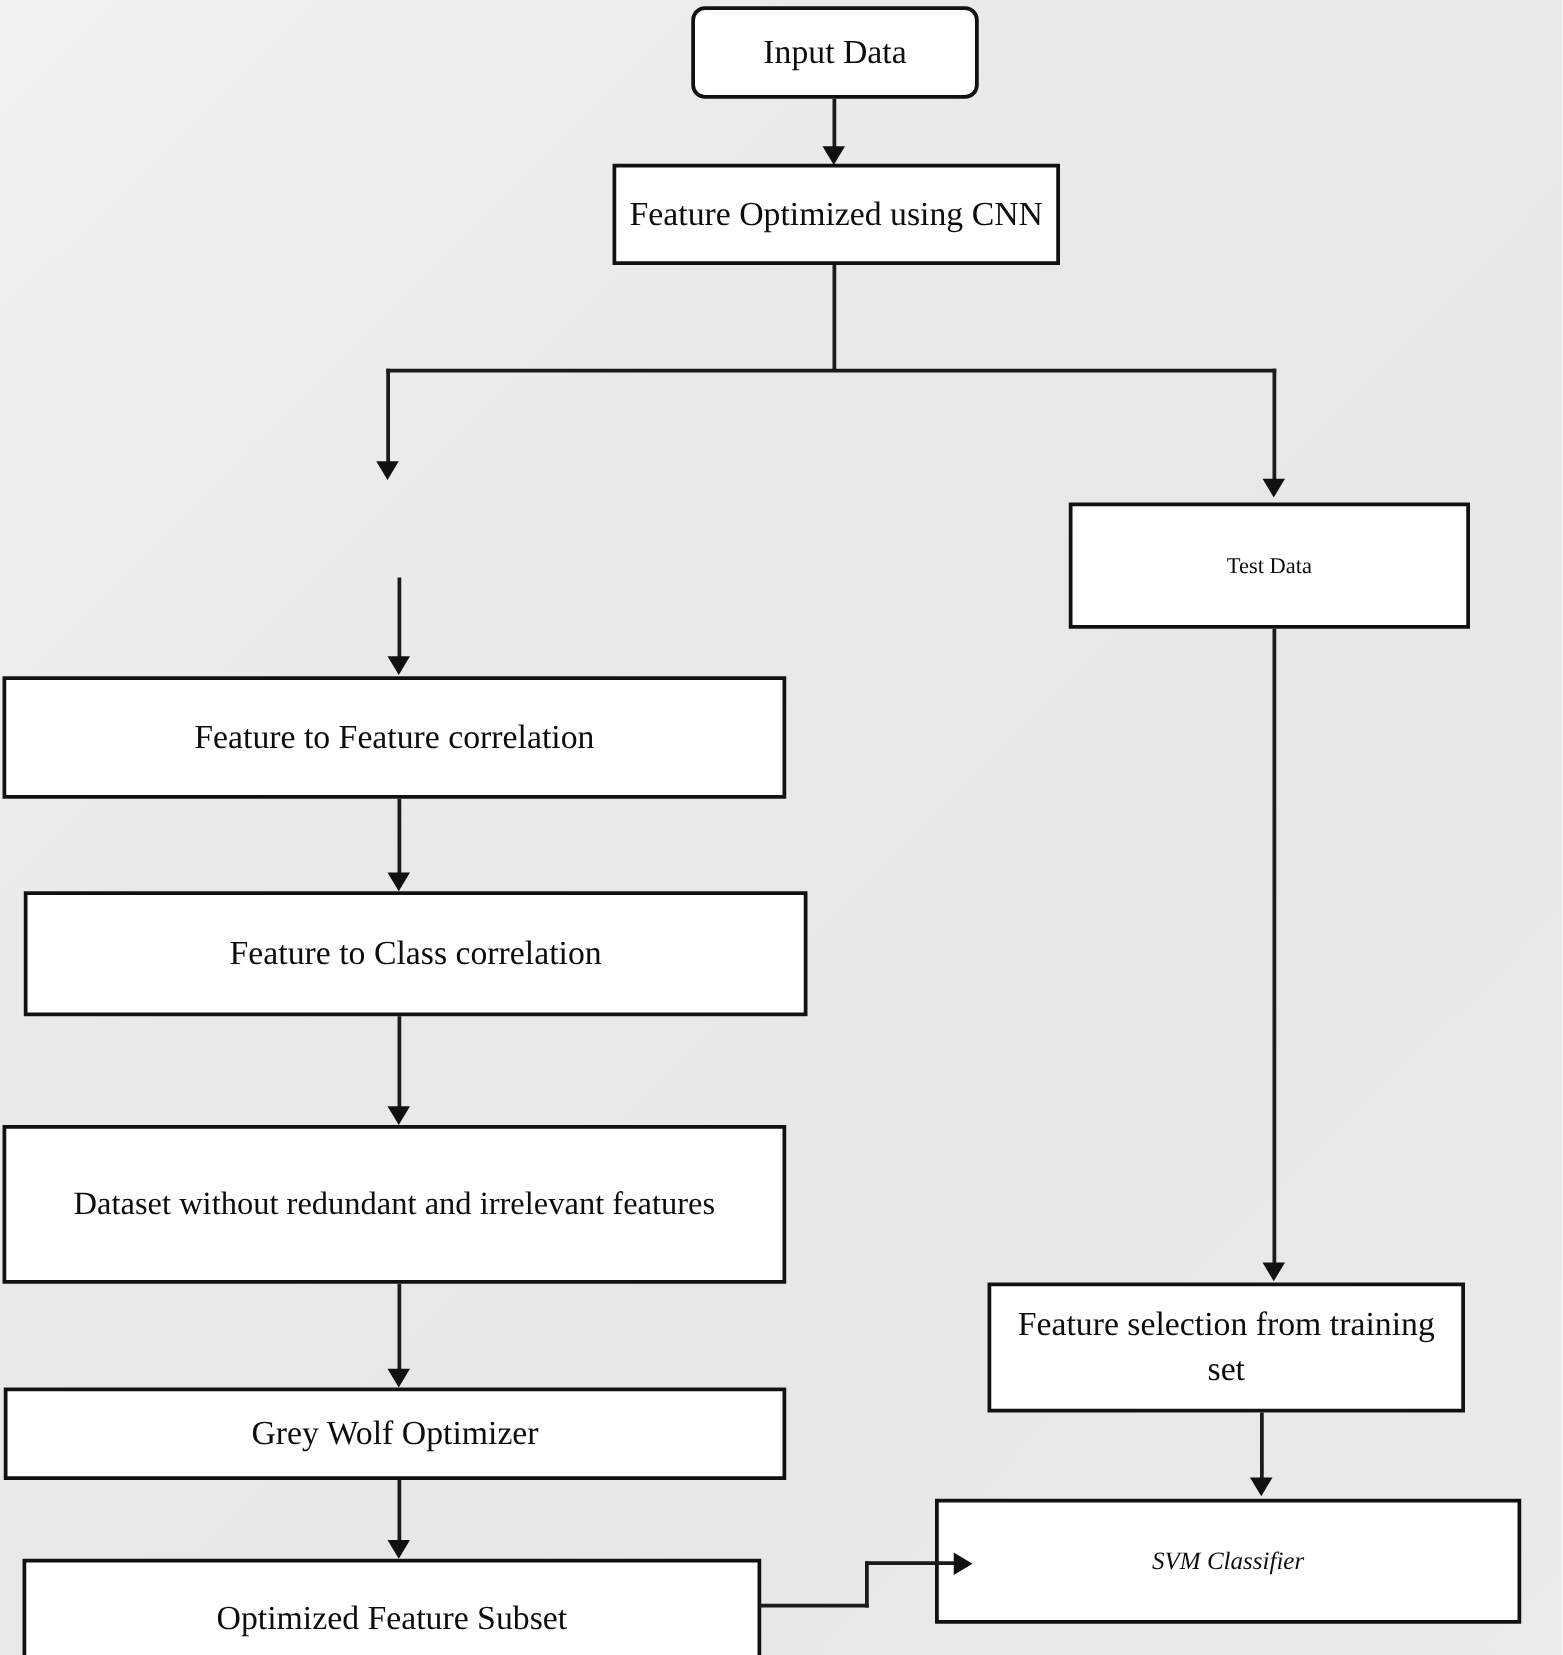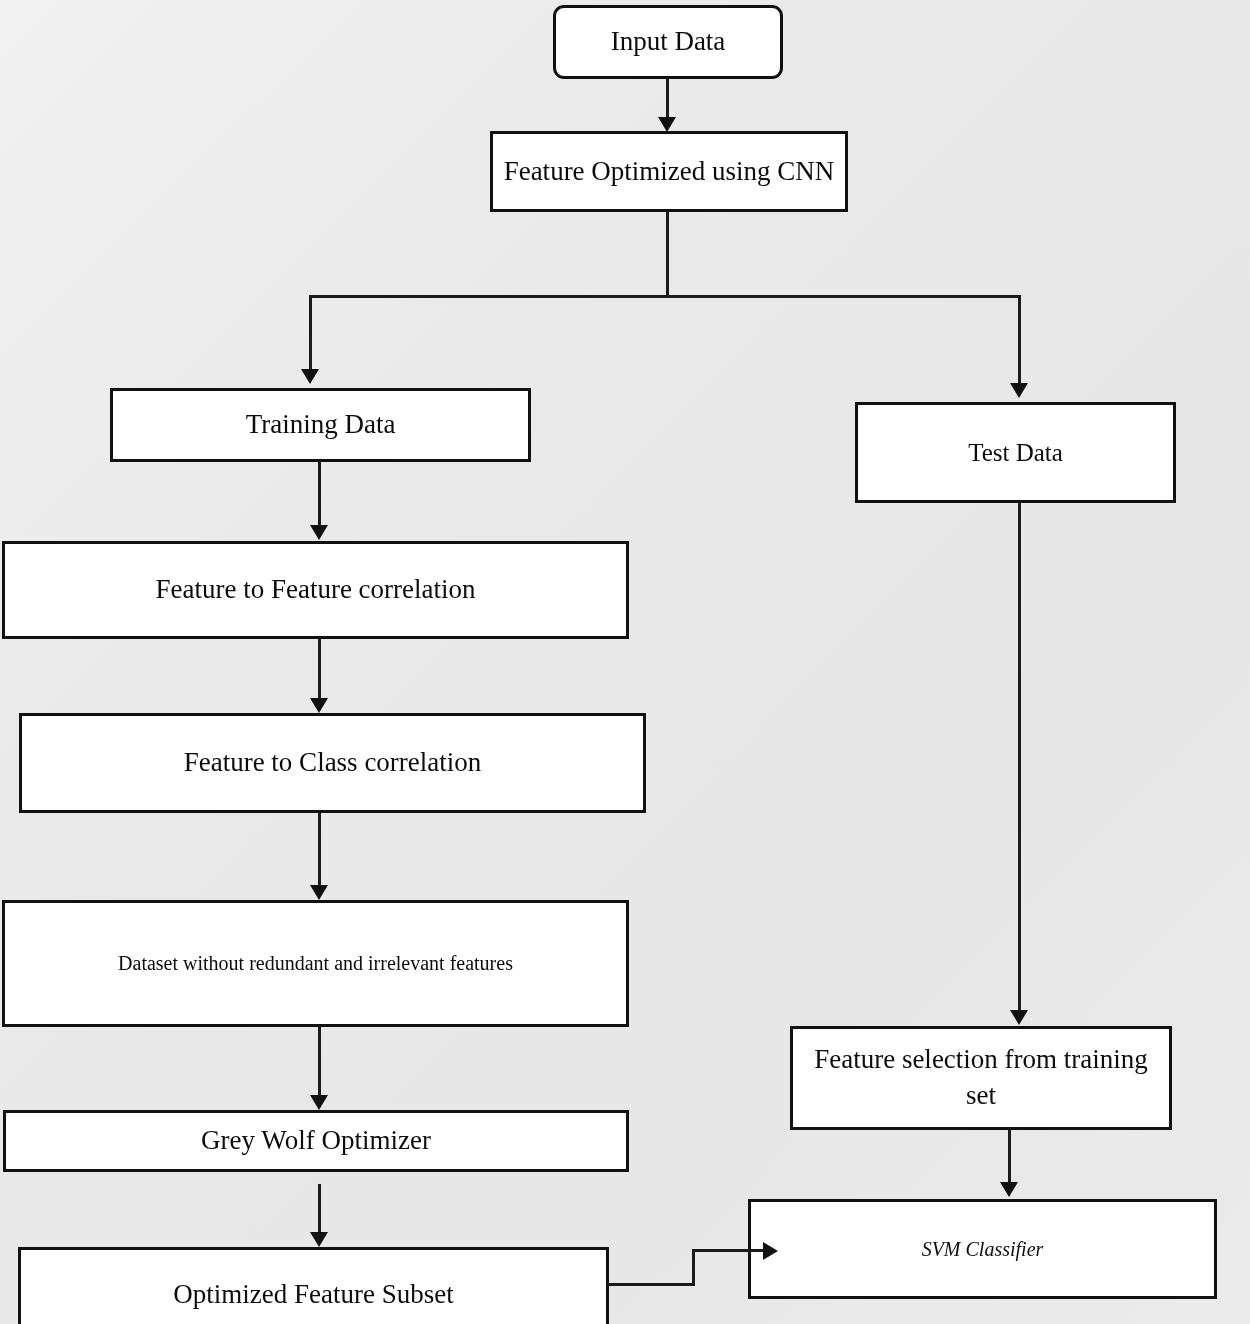--- a/index.html
+++ b/index.html
@@ -28,25 +28,25 @@
     line-height: 1.32;
     padding: 20px 10px;
   }
   .node span { display: block; }
   .rounded { border-radius: 11px; }
 
   
   #n-input            { left: 553px; top: 5px;    width: 230px; height: 74px;  font-size: 27px; }
   #n-cnn              { left: 490px; top: 131px;  width: 358px; height: 81px;  font-size: 27px; }
   #n-training         { left: 110px; top: 388px;  width: 421px; height: 74px;  font-size: 27px; }
-  #n-test             { left: 855px; top: 402px;  width: 321px; height: 101px; font-size: 25px; }
+  #n-test             { left: 855px; top: 402px;  width: 321px; height: 101px; font-size: 18px; }
   #n-f2f              { left: 2px;   top: 541px;  width: 627px; height: 98px;  font-size: 27px; }
   #n-f2c              { left: 19px;   top: 713px;  width: 627px; height: 100px; font-size: 27px; }
-  #n-dataset          { left: 2px;   top: 900px;  width: 627px; height: 127px; font-size: 20px; text-align: center; }
-  #n-gwo              { left: 3px;   top: 1110px; width: 626px; height: 62px;  font-size: 27px; }
+  #n-dataset          { left: 2px;   top: 900px;  width: 627px; height: 127px; font-size: 26px; text-align: center; }
+  #n-gwo              { left: 3px;   top: 1110px; width: 626px; height: 74px;  font-size: 27px; }
   #n-subset           { left: 18px;  top: 1247px; width: 591px; height: 95px;  font-size: 27px; }
   #n-featsel          { left: 790px; top: 1026px; width: 382px; height: 104px; font-size: 27px; }
   #n-svm              { left: 748px; top: 1199px; width: 469px; height: 100px; font-size: 20px; font-style: italic; }
 
   
   .edge {
     position: absolute;
     background: #1b1b1b;
   }
   .v { width: 3px; }
@@ -72,23 +72,20 @@
 <div id="canvas">
 
   <div class="node rounded" id="n-input">
     <span>Input Data</span>
   </div>
 
   <div class="node" id="n-cnn">
     <span>Feature Optimized using CNN</span>
   </div>
 
-  <div class="node" id="n-training">
-    <span>Training Data</span>
-  </div>
 
   <div class="node" id="n-test">
     <span>Test Data</span>
   </div>
 
   <div class="node" id="n-f2f">
     <span>Feature to Feature correlation</span>
   </div>
 
   <div class="node" id="n-f2c">

